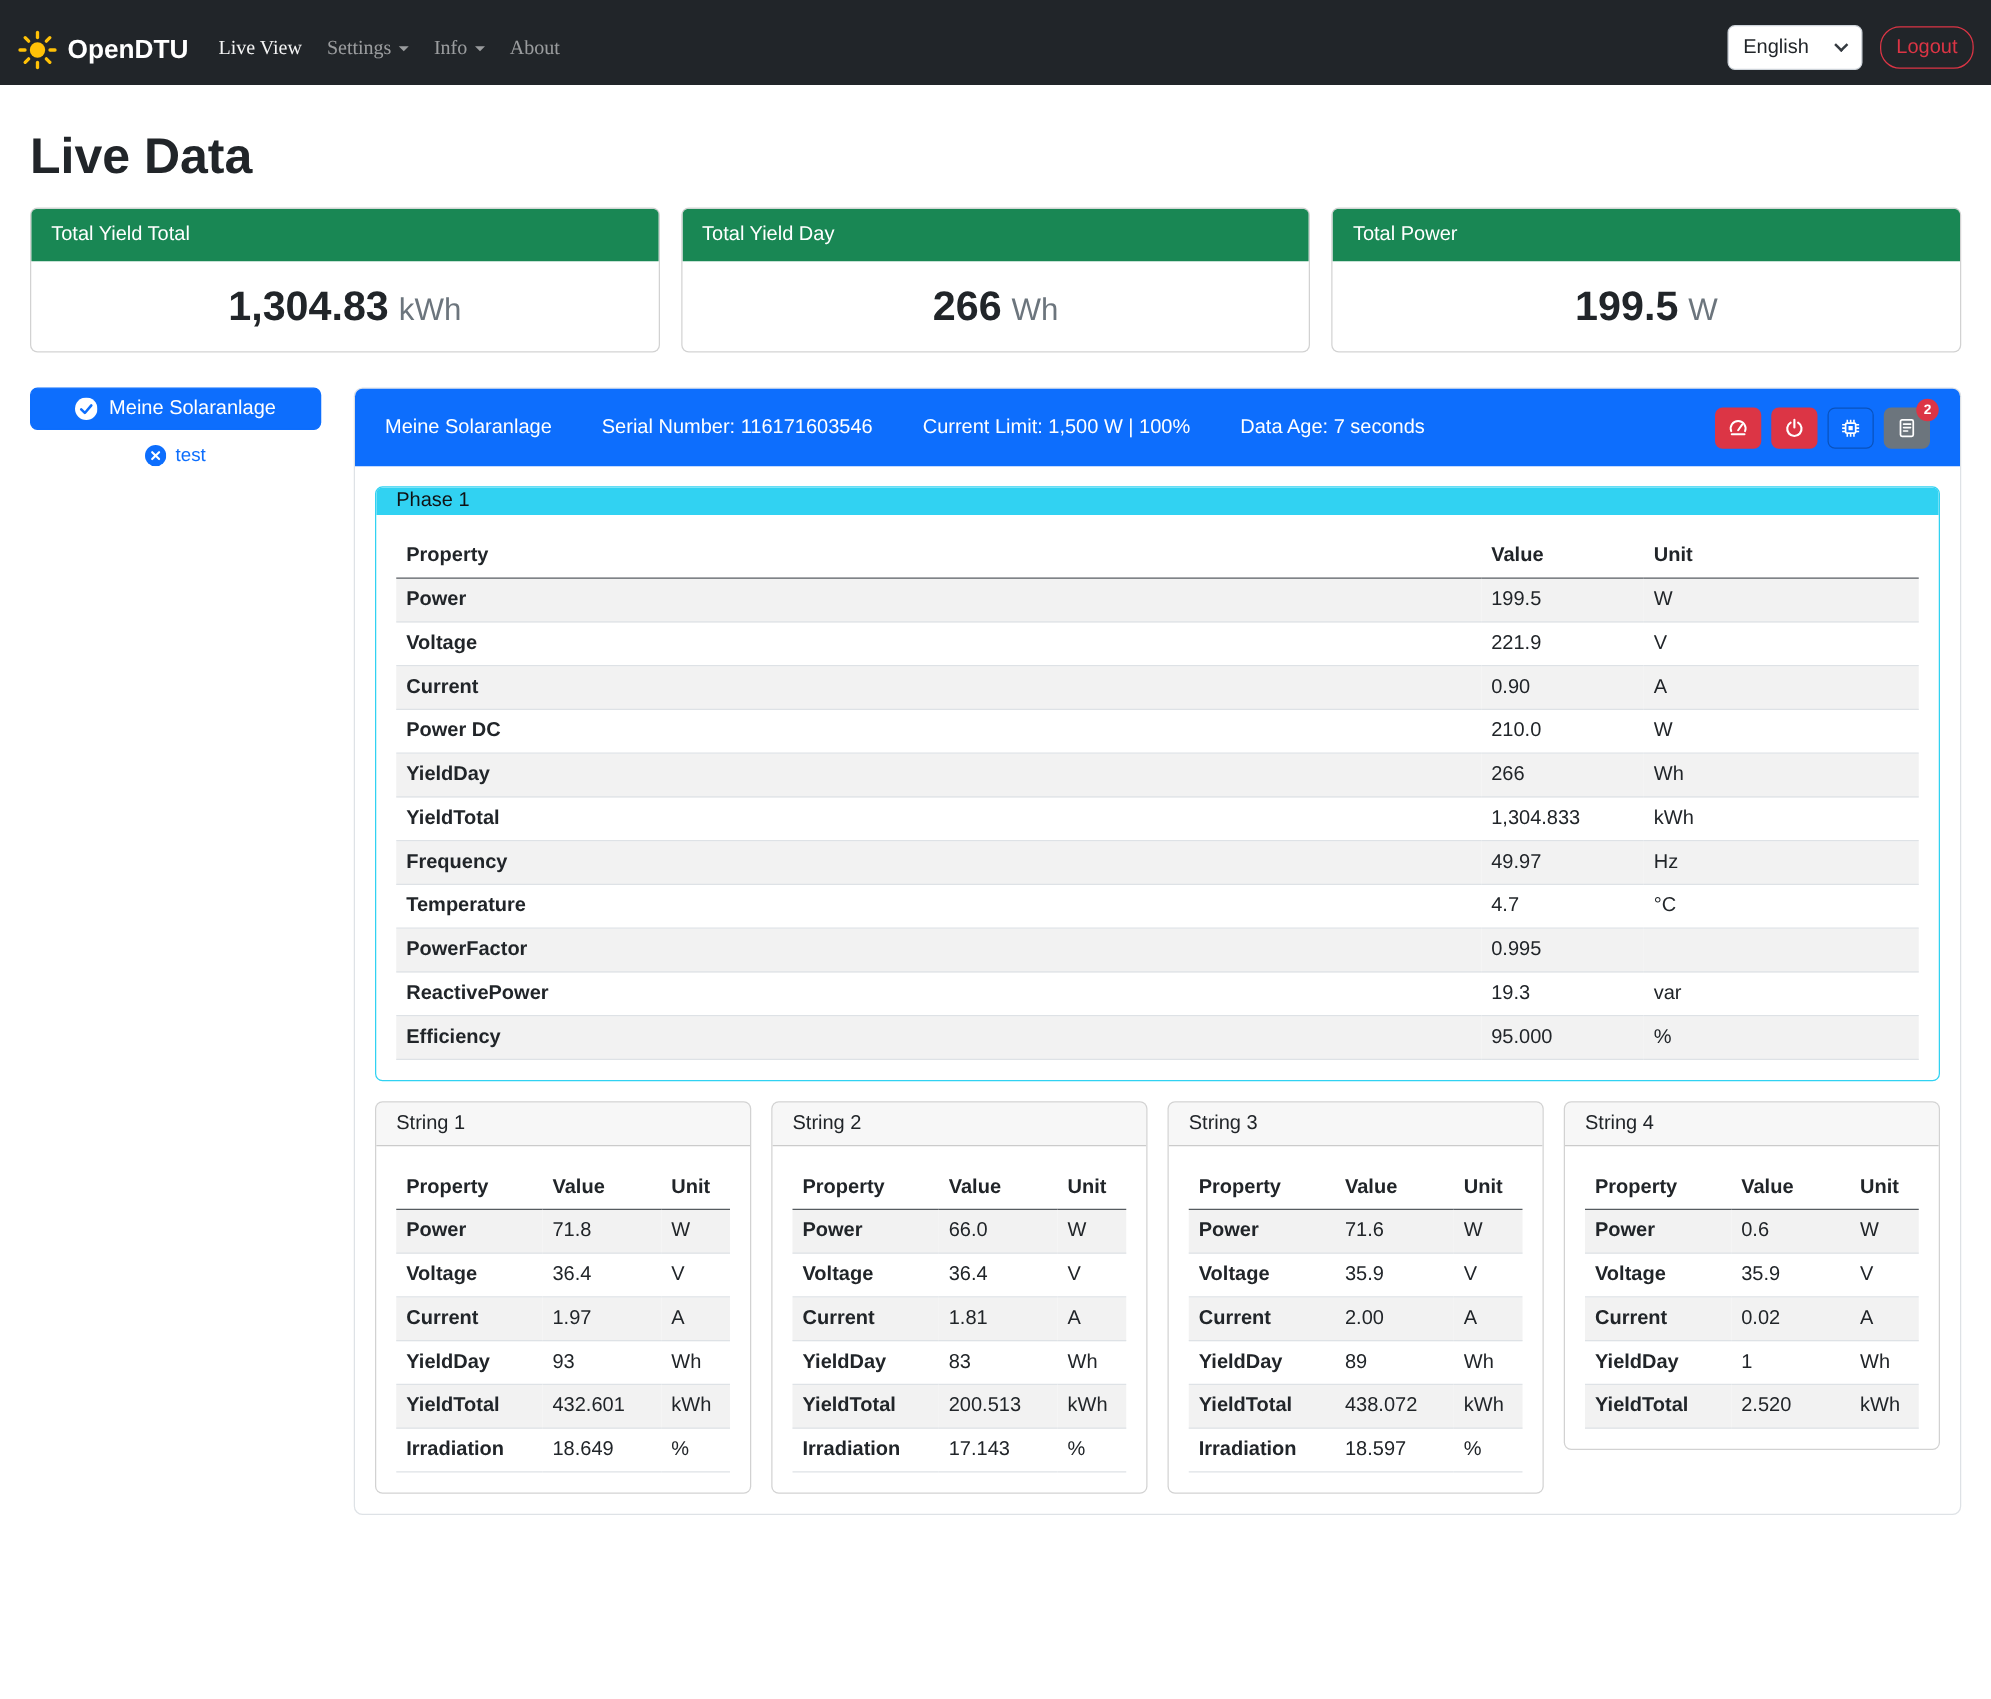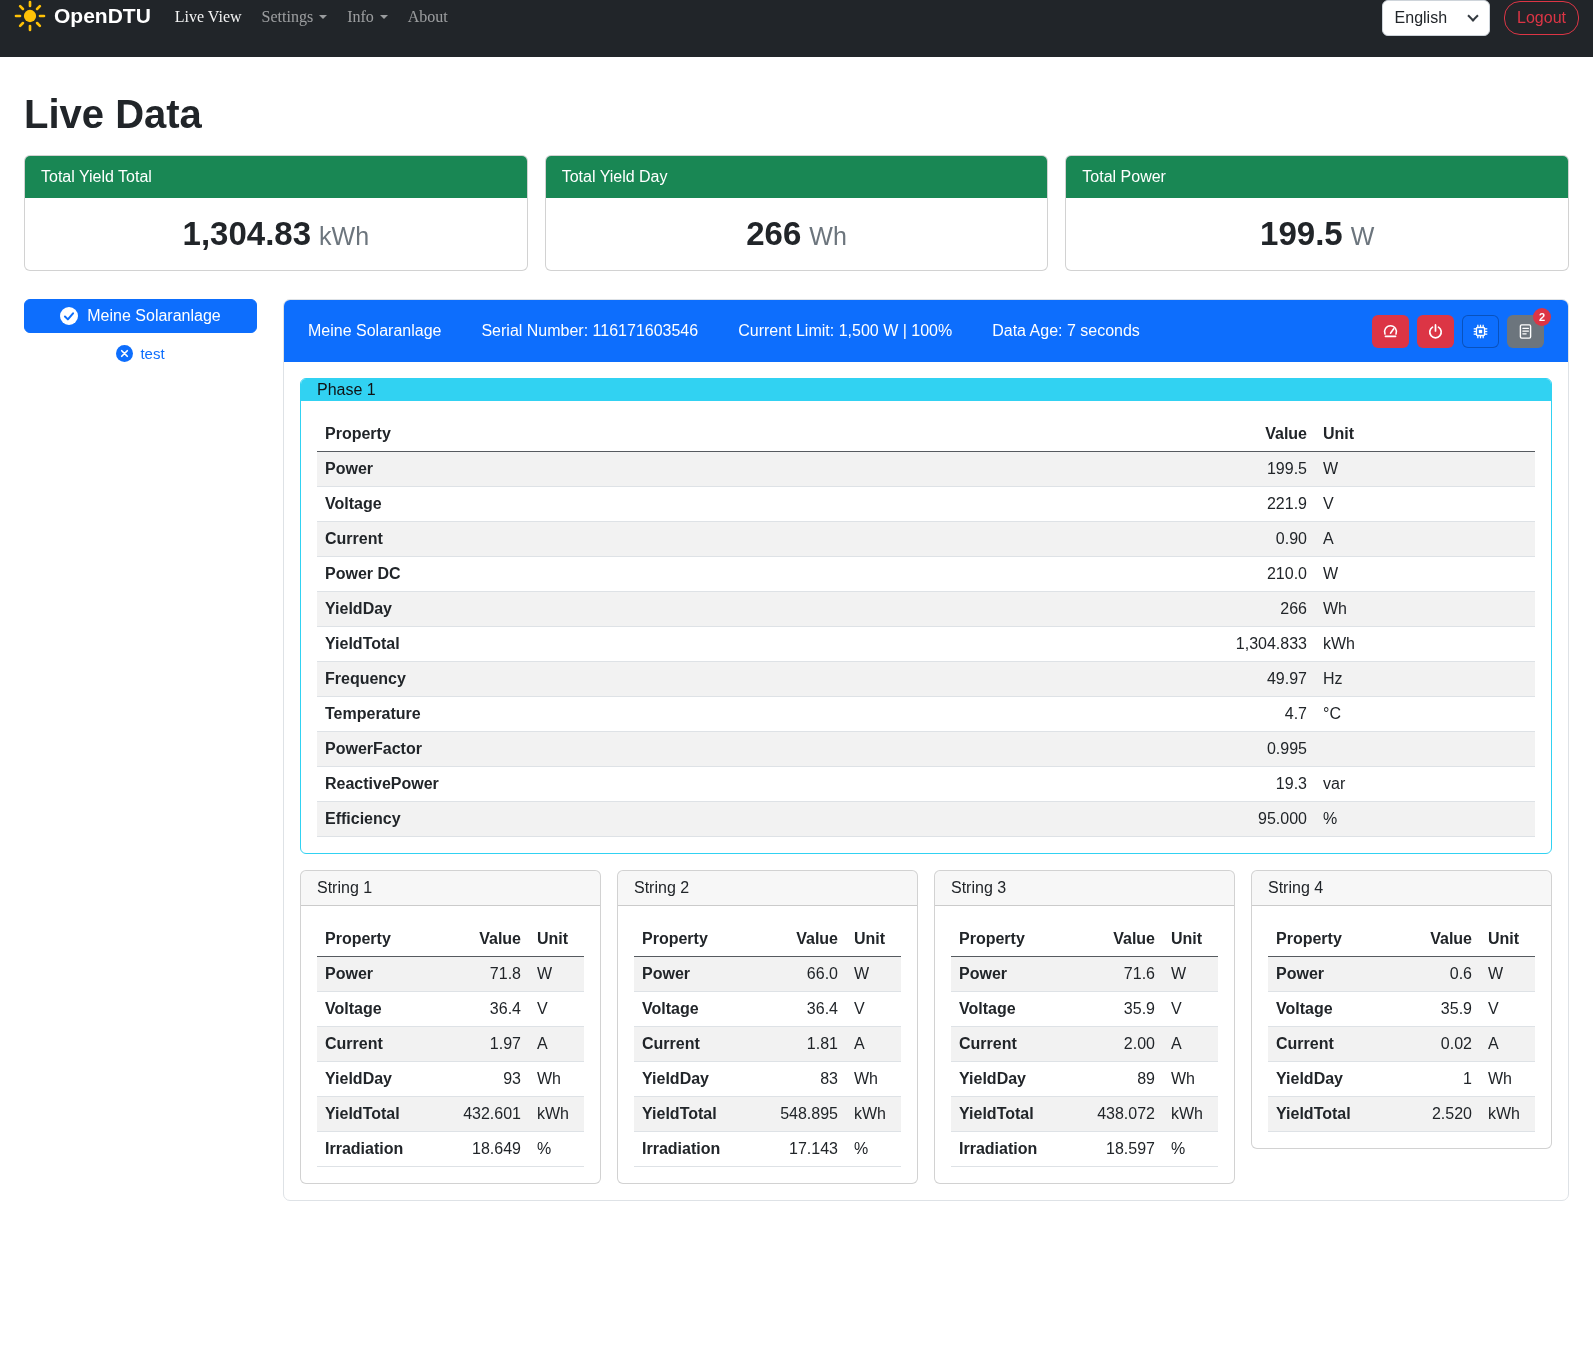--- a/index.html
+++ b/index.html
@@ -7,23 +7,23 @@
   body {
     font-family: "Liberation Sans", sans-serif;
     background: #fff;
     color: #212529;
     font-size: 16px;
     min-width: 1593px;
   }
   
   .navbar {
     background: #212529;
-    height: 57px;
+    height: 68px;
     display: flex;
-    align-items: flex-start;
+    align-items: flex-end;
     padding: 0 14px 12px 14px;
   }
   .brand {
     display: flex; align-items: center; gap: 8px;
     color: #fff; font-size: 21px; font-weight: 600;
     cursor: pointer; margin-right: 14px;
   }
   .nav-links { display: flex; align-items: center; font-family: Liberation Serif, serif; }
   .nav-link {
     color: rgba(255,255,255,.55);
@@ -116,21 +116,21 @@
   }
   .phase-body { padding: 16px; }
   
   table.data-table { width: 100%; border-collapse: collapse; }
   .data-table th, .data-table td {
     padding: 8px; font-size: 16px; text-align: left;
     border-bottom: 1px solid #dee2e6;
   }
   .data-table thead th { border-bottom: 1px solid #565b60; }
   .data-table th.prop { font-weight: 700; }
-  .data-table .val { text-align: right; }
+  .data-table .val { }
   .data-table tbody tr:nth-child(odd) { background: #f2f2f2; }
   .phase-table .val { width: 130px; }
   .phase-table .unit { width: 220px; }
   .string-table .val { width: 95px; }
   .string-table .unit { width: 55px; }
   
   .strings-row { display: flex; gap: 16px; margin: 16px; align-items: flex-start; }
   .string-card {
     flex: 1; border: 1px solid rgba(0,0,0,.175); border-radius: 6px; background: #fff;
     overflow: hidden;
@@ -432,21 +432,21 @@
                       <td class="val">1.81</td>
                       <td class="unit">A</td>
                     </tr>
                     <tr>
                       <th class="prop">YieldDay</th>
                       <td class="val">83</td>
                       <td class="unit">Wh</td>
                     </tr>
                     <tr>
                       <th class="prop">YieldTotal</th>
-                      <td class="val">548.895</td>
+                      <td class="val">200.513</td>
                       <td class="unit">kWh</td>
                     </tr>
                     <tr>
                       <th class="prop">Irradiation</th>
                       <td class="val">17.143</td>
                       <td class="unit">%</td>
                     </tr>
                   </tbody>
               </table>
             </div>

